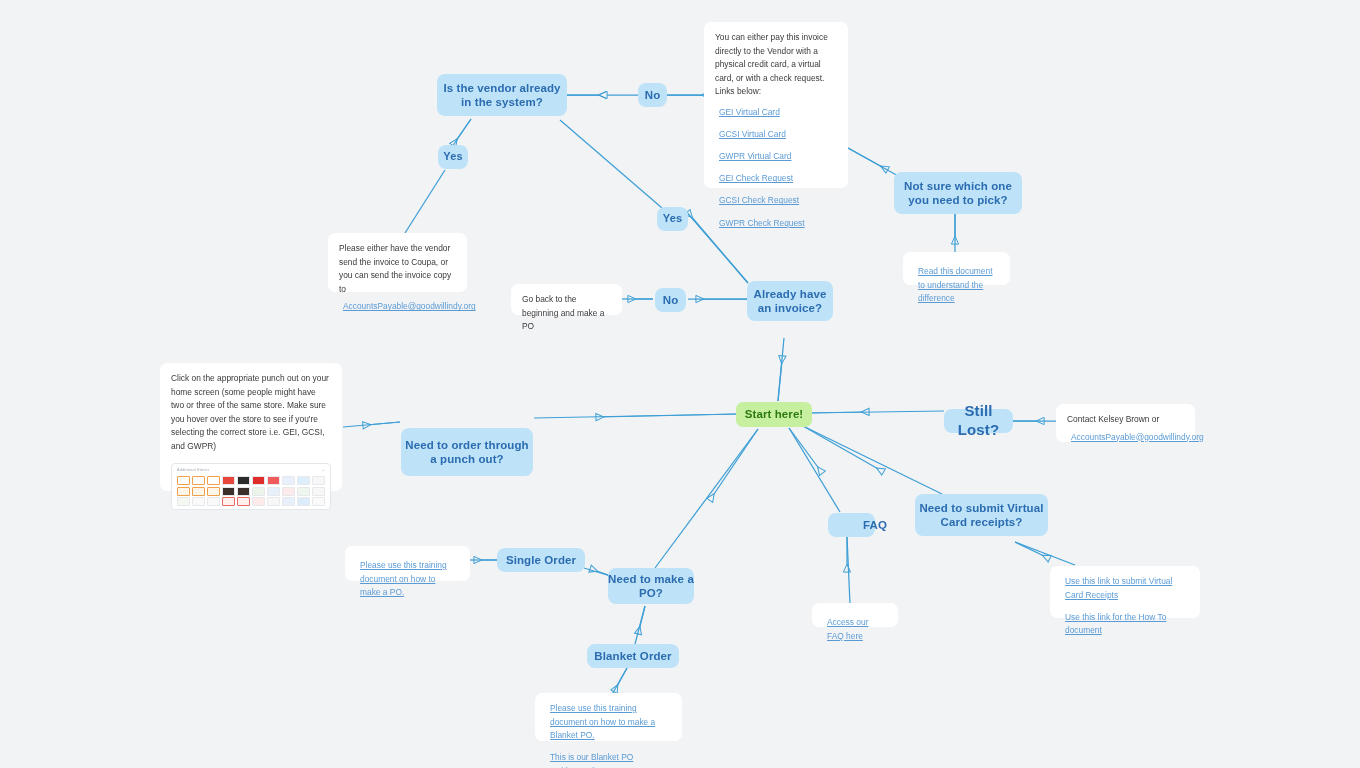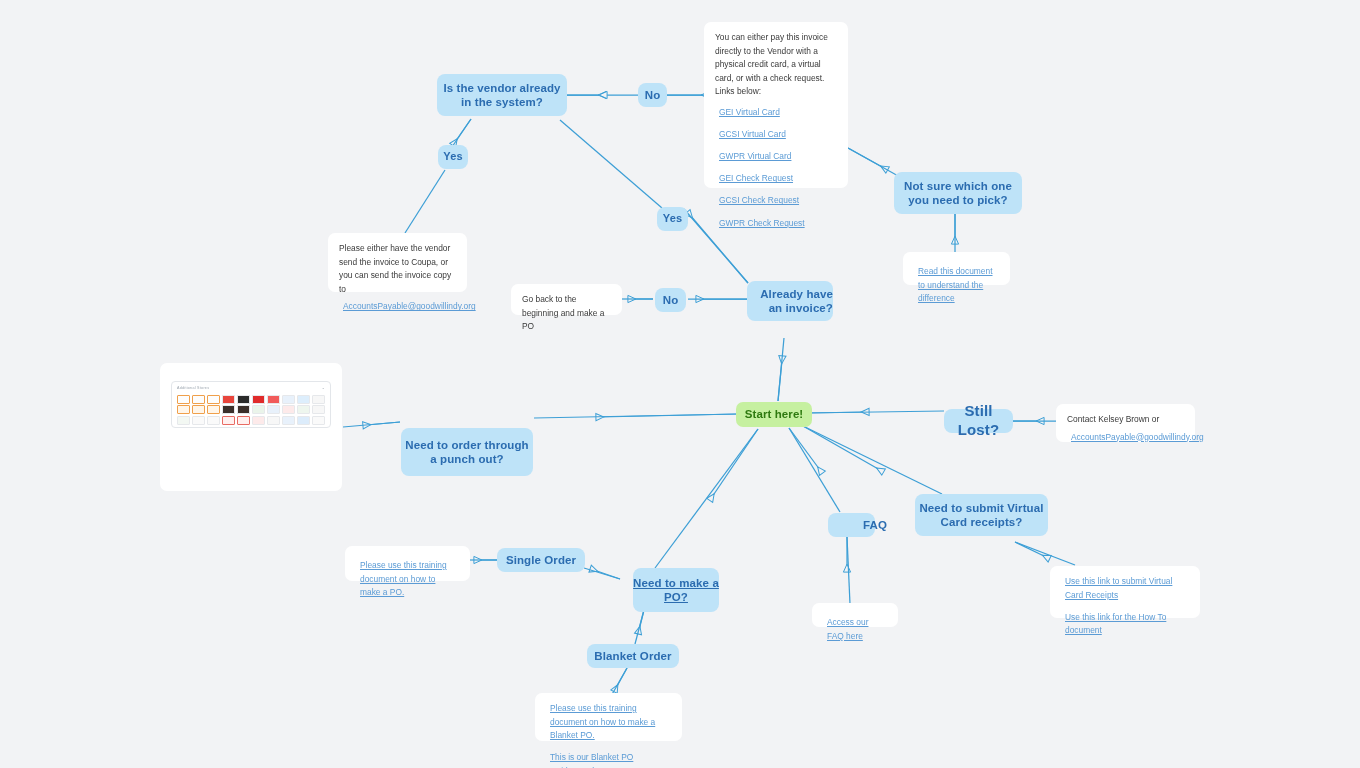--- a/index.html
+++ b/index.html
@@ -196,21 +196,21 @@
   </div>
 
   <div class="node" style="left:438px; top:145px; width:30px; height:24px; font-size:11px;">
     <span>Yes</span>
   </div>
 
   <div class="node" style="left:657px; top:207px; width:31px; height:24px; font-size:11px;">
     <span>Yes</span>
   </div>
 
-  <div class="node" style="left:747px; top:281px; width:86px; height:40px; font-size:11.5px;text-align:right;">
+  <div class="node" style="left:747px; top:281px; width:86px; height:40px; font-size:11.5px;">
     <span>Already have an invoice?</span>
   </div>
 
   <div class="node" style="left:655px; top:288px; width:31px; height:24px; font-size:11.5px;">
     <span>No</span>
   </div>
 
   <div class="node" style="left:894px; top:172px; width:128px; height:42px; font-size:11.5px;">
     <span>Not sure which one you need to pick?</span>
   </div>
@@ -220,21 +220,21 @@
   </div>
 
   <div class="node" style="left:401px; top:428px; width:132px; height:48px; font-size:11.5px;">
     <span>Need to order through a punch out?</span>
   </div>
 
   <div class="node" style="left:944px; top:409px; width:69px; height:24px; font-size:15px;">
     <span>Still Lost?</span>
   </div>
 
-  <div class="node" style="left:633px; top:568px; width:86px; height:44px; font-size:11.5px;text-decoration:underline;">
+  <div class="node" style="left:608px; top:568px; width:86px; height:36px; font-size:11.5px;">
     <span>Need to make a PO?</span>
   </div>
 
   <div class="node" style="left:497px; top:548px; width:88px; height:24px; font-size:11.5px;">
     <span>Single Order</span>
   </div>
 
   <div class="node" style="left:587px; top:644px; width:92px; height:24px; font-size:11.5px;">
     <span>Blanket Order</span>
   </div>
@@ -266,20 +266,21 @@
 
   <div class="note" style="left:511px; top:284px; width:111px; height:31px;">
     <p>Go back to the beginning and make a PO</p>
   </div>
 
   <div class="note" style="left:903px; top:252px; width:107px; height:33px;">
     <a>Read this document to understand the difference</a>
   </div>
 
   <div class="note" style="left:160px; top:363px; width:182px; height:128px;">
+    <p>Click on the appropriate punch out on your home screen (some people might have two or three of the same store.  Make sure you hover over the store to see if you're selecting the correct store i.e. GEI, GCSI, and GWPR)</p>
     <div class="shot">
       <div class="shot-hdr">
         <span>Additional Stores</span>
         <span>⌄</span>
       </div>
       <div class="tiles">
         <div class="tile" style="background:#fdfdfd;border-color:#f0a04b"></div>
         <div class="tile" style="background:#fdfdfd;border-color:#f0a04b"></div>
         <div class="tile" style="background:#fdfdfd;border-color:#f0a04b"></div>
         <div class="tile" style="background:#e8453c"></div>

